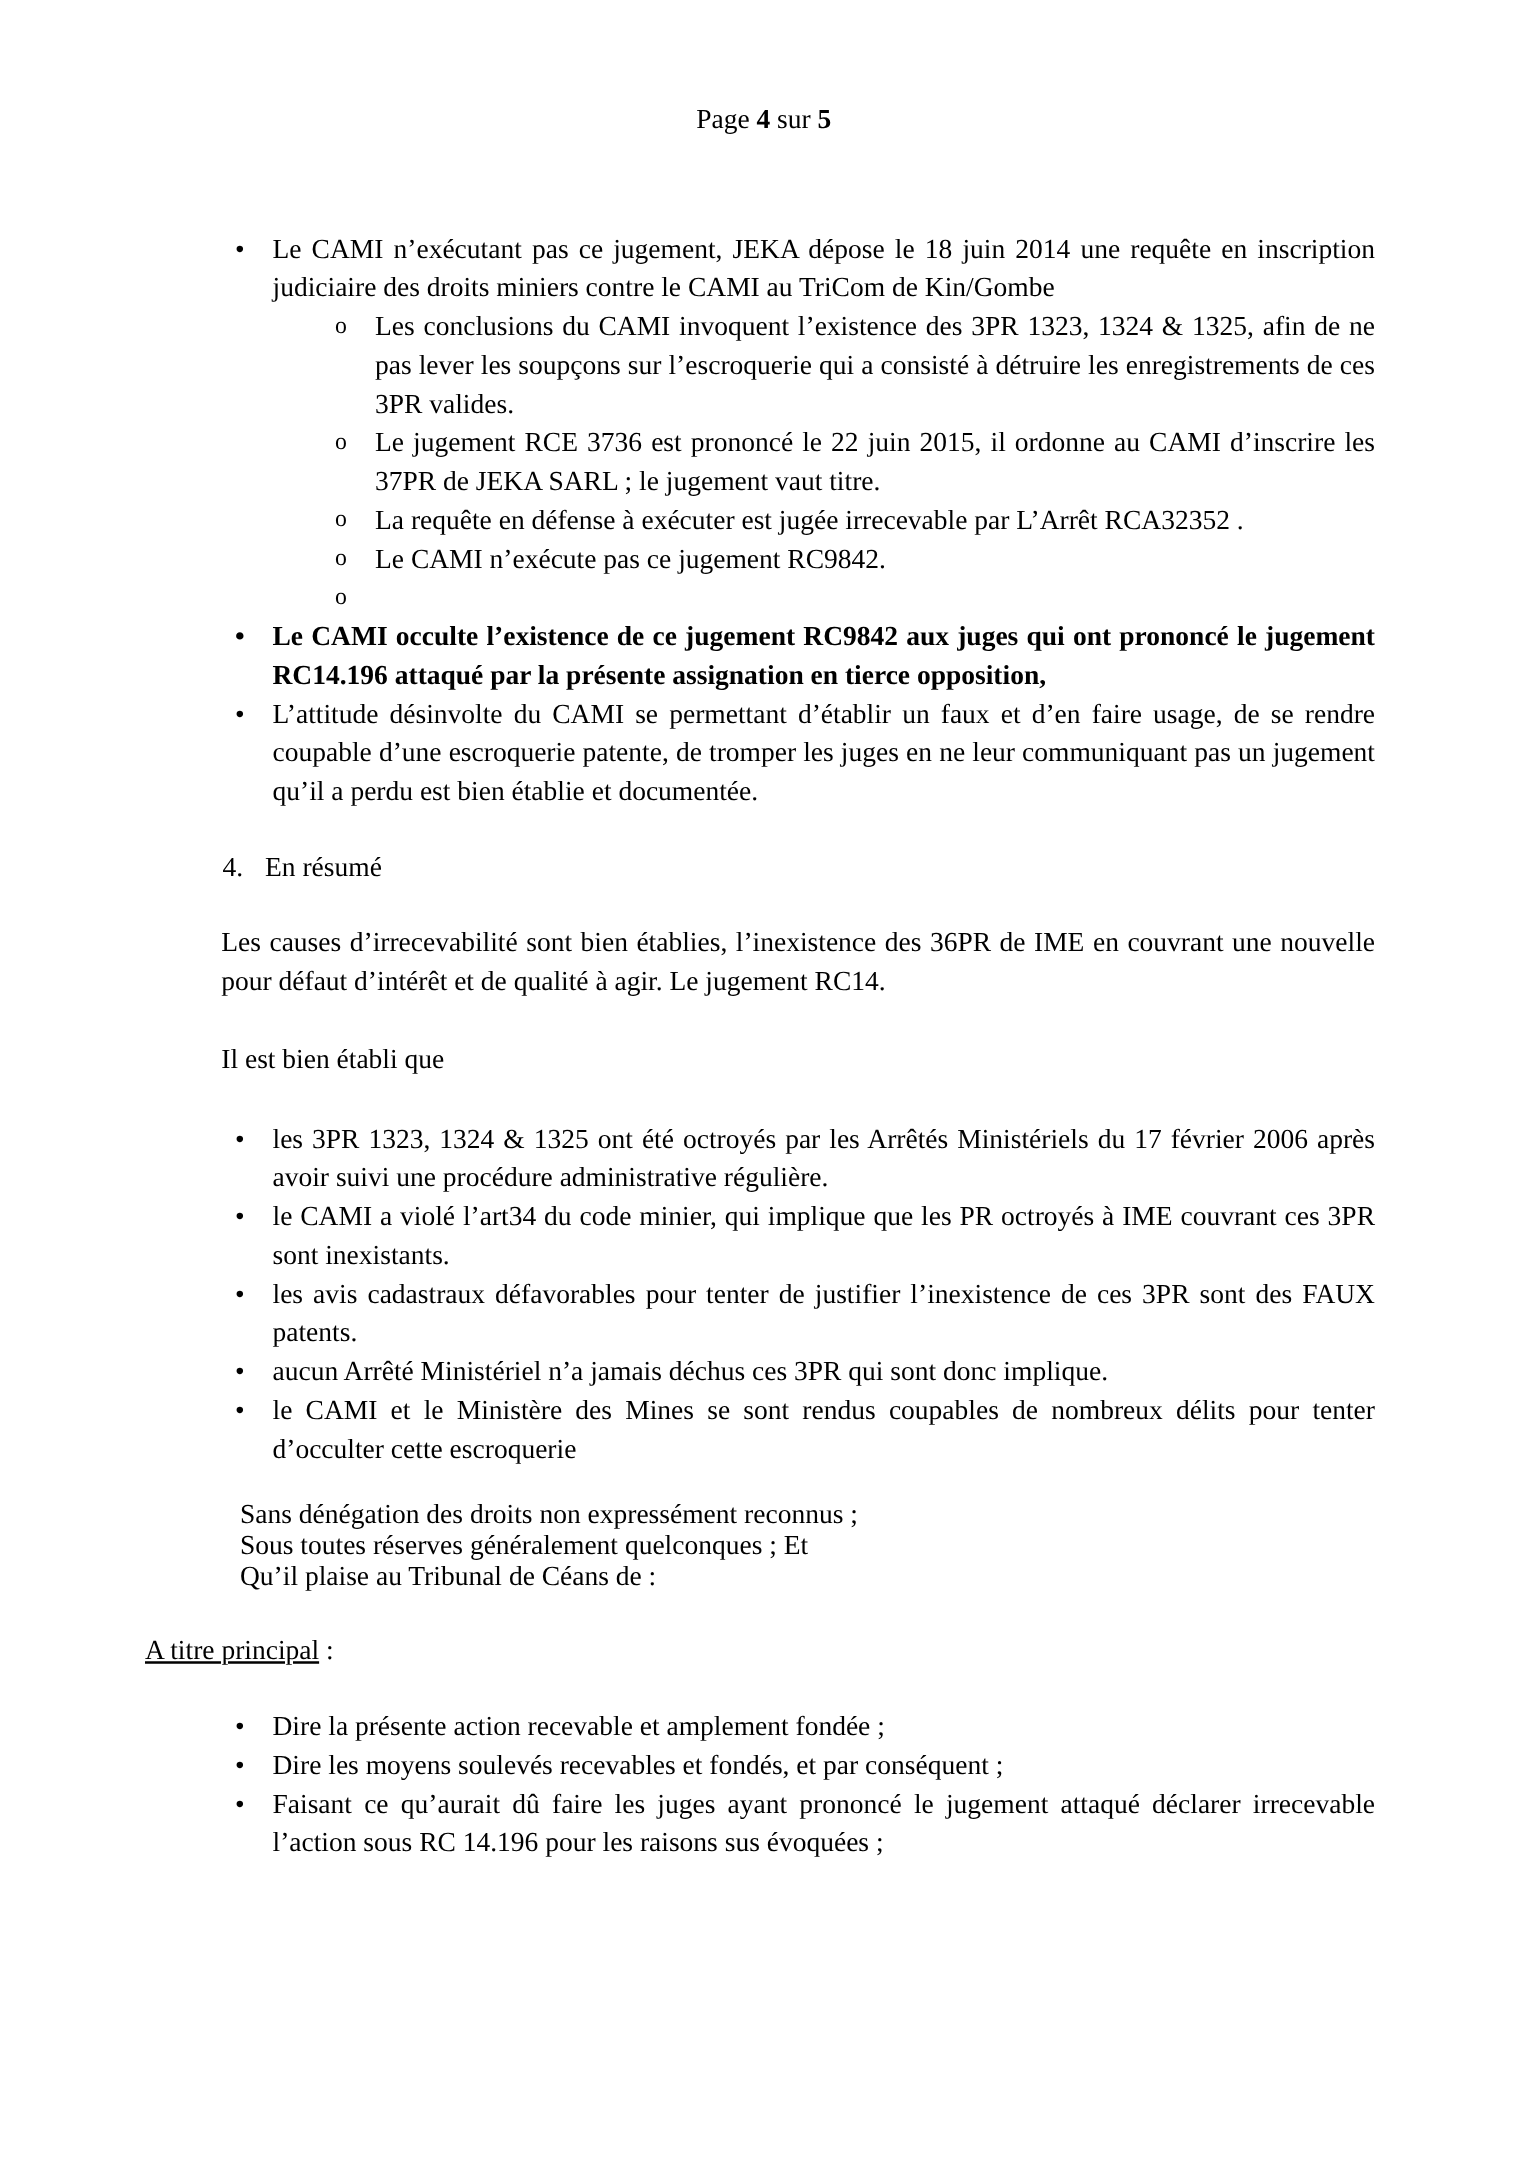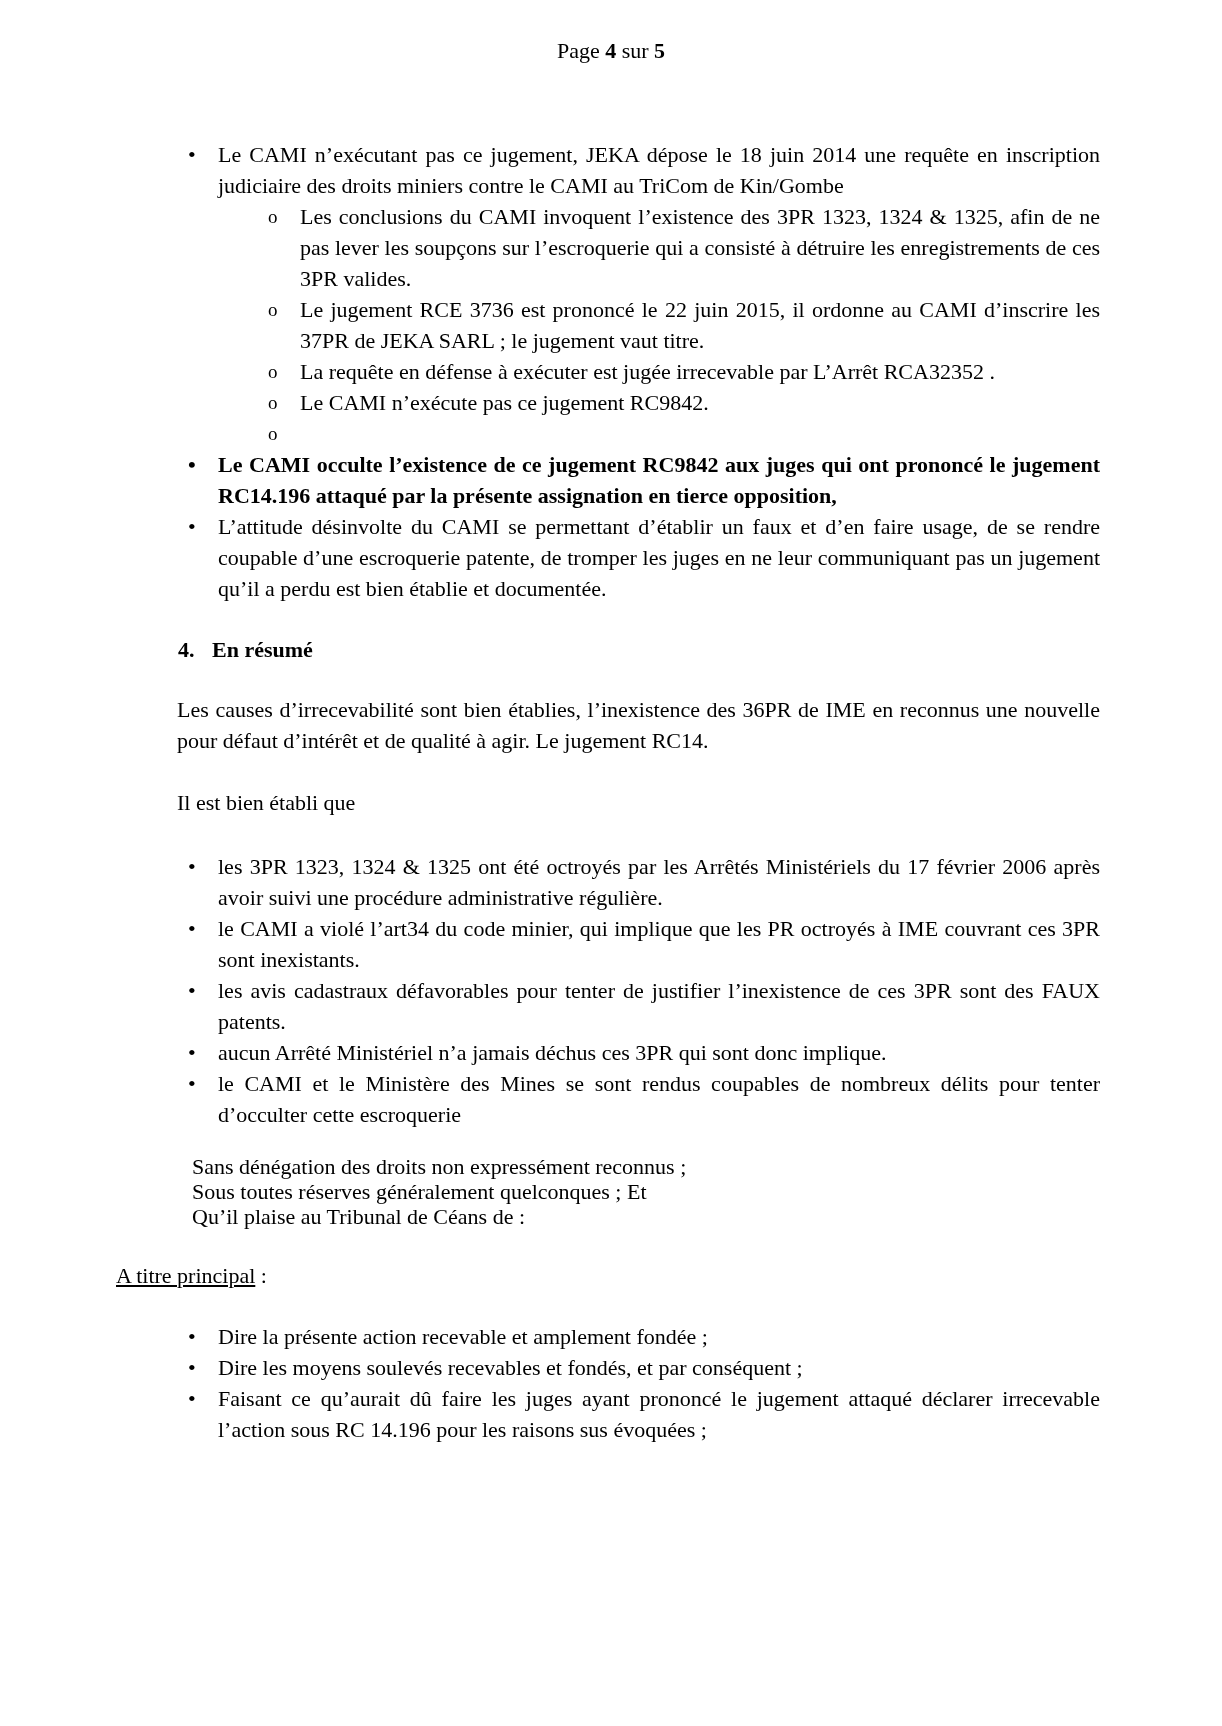--- a/index.html
+++ b/index.html
@@ -5,38 +5,38 @@
   html,body { margin:0; padding:0; background:#ffffff; }
   .page {
     position:relative;
     width:1222px; height:1726px;
     background:#ffffff;
     color:#000000;
     font-family:"Liberation Serif", serif;
     font-size:22px;
     line-height:31px;
     box-sizing:border-box;
-    padding-top:36px;
+    padding-top:80px;
     overflow:hidden;
   }
   .header { text-align:center; line-height:30px; }
   .bold { font-weight:bold; }
   .just { text-align:justify; }
 
   .list1 { margin-top:73px; }
   .list2 { margin-top:33px; }
   .list3 { margin-top:30px; }
 
   .li { position:relative; min-height:31px; }
   .l1 { margin-left:218px; width:882px; }
   .l2 { margin-left:300px; width:800px; }
   .marker { position:absolute; left:-30px; top:0; }
   .marker-o { left:-32px; font-size:19px; }
 
-  .heading { margin-top:30px; margin-left:178px; font-weight:bold; }
+  .heading { margin-top:30px; margin-left:178px; font-weight:normal; }
   .h-num { display:inline-block; width:34px; }
 
   .p1 { margin-top:29px; margin-left:177px; width:923px; }
   .p2 { margin-top:31px; margin-left:177px; width:923px; }
 
   .motifs-title { margin-top:27px; margin-left:149px; font-weight:bold; }
   .sous { margin-top:24px; margin-left:192px; line-height:25px; }
 
   .atitre { margin-top:31px; margin-left:116px; }
   .u { text-decoration:underline; }
@@ -85,21 +85,21 @@
     <div class="li l1 just">
       <span class="marker">•</span>
       <span>L’attitude désinvolte du CAMI se permettant d’établir un faux et d’en faire usage, de se rendre coupable d’une escroquerie patente, de tromper les juges en ne leur communiquant pas un jugement qu’il a perdu est bien établie et documentée.</span>
     </div>
   </div>
 
   <div class="heading">
     <span class="h-num">4.</span><span>En résumé</span>
   </div>
 
-  <div class="p1 just">Les causes d’irrecevabilité sont bien établies, l’inexistence des 36PR de IME en reconnus une nouvelle pour défaut d’intérêt et de qualité à agir. Le jugement RC14.</div>
+  <div class="p1 just">Les causes d’irrecevabilité sont bien établies, l’inexistence des 36PR de IME en couvrant une nouvelle pour défaut d’intérêt et de qualité à agir. Le jugement RC14.</div>
 
   <div class="p2">Il est bien établi que</div>
 
   <div class="list2">
     <div class="li l1 just">
       <span class="marker">•</span>
       <span>les 3PR 1323, 1324 &amp; 1325 ont été octroyés par les Arrêtés Ministériels du 17 février 2006 après avoir suivi une procédure administrative régulière.</span>
     </div>
     <div class="li l1 just">
       <span class="marker">•</span>

